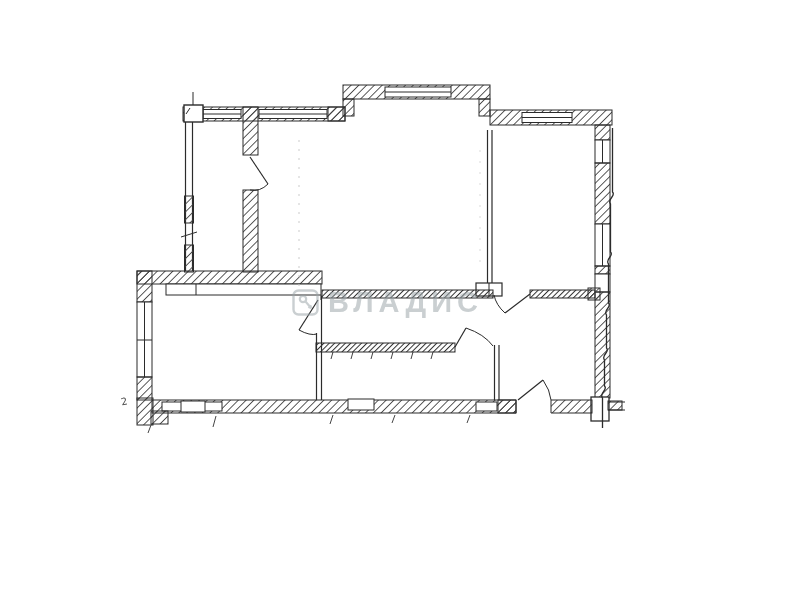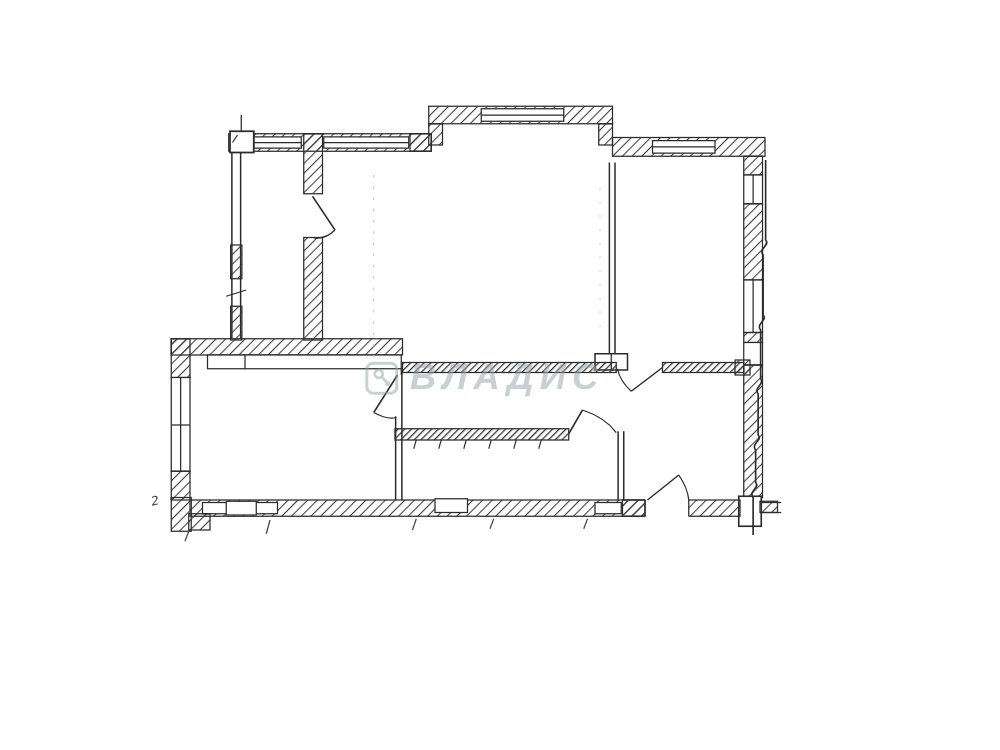--- a/index.html
+++ b/index.html
@@ -1,19 +1,18 @@
 <!DOCTYPE html>
 <html><head>
 <meta charset="utf-8">
 <style>
   html,body{margin:0;padding:0;background:#fff;}
   .canvas{
     position:relative;width:800px;height:600px;background:#ffffff;overflow:hidden;
     font-family:"Liberation Sans", sans-serif;
-    font-style:italic;
   }
   .plan-svg{position:absolute;left:0;top:0;}
   .watermark{
     position:absolute;left:292px;top:288px;display:flex;align-items:center;gap:9px;
     pointer-events:none;
   }
   .watermark-text{
     font-weight:bold;font-size:29px;letter-spacing:5px;line-height:1;
     font-family:"Liberation Sans", sans-serif;
   }

